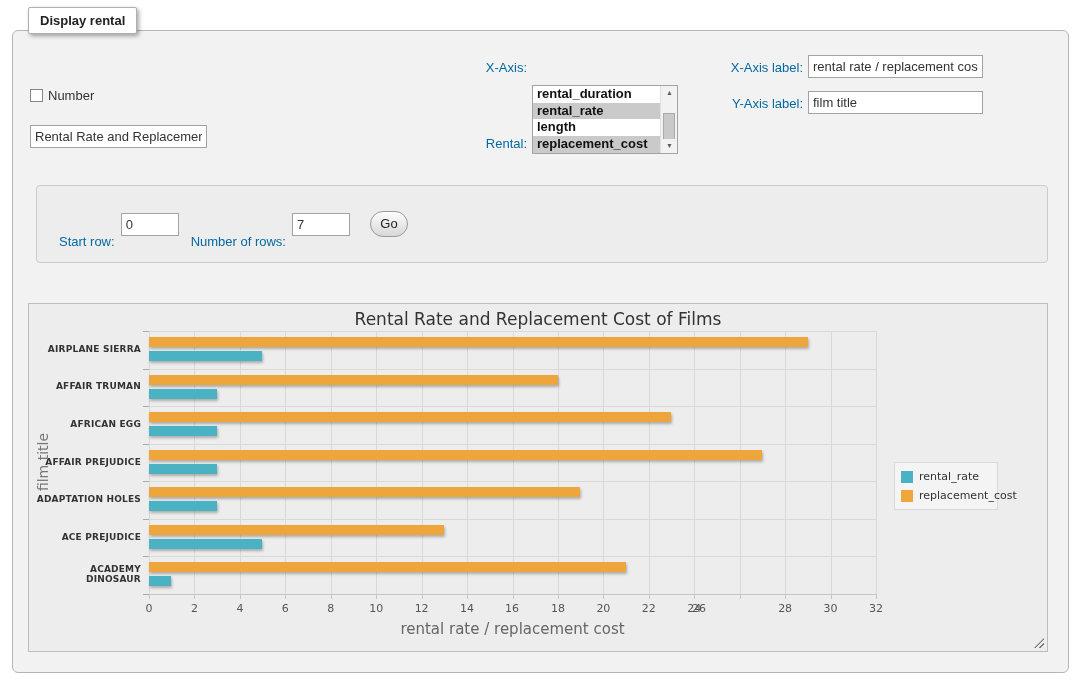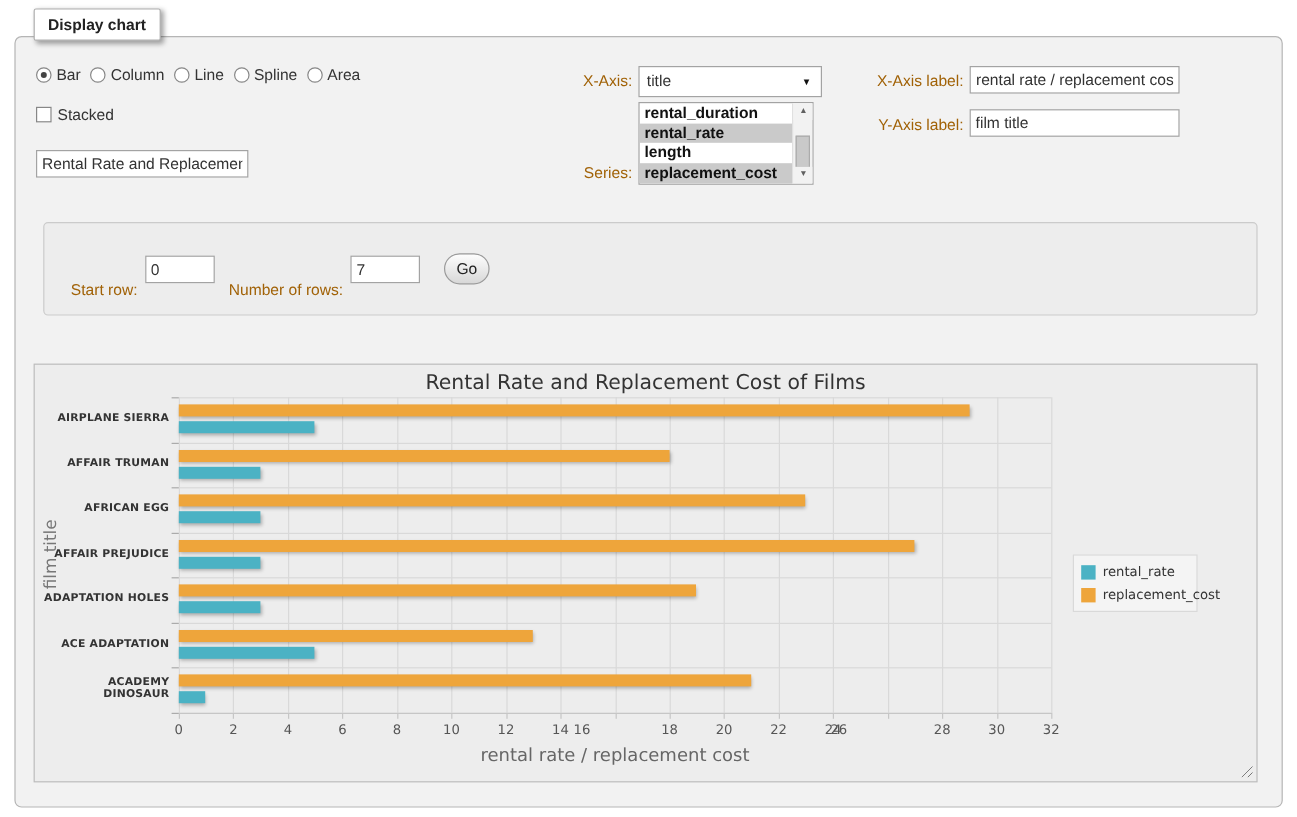--- a/index.html
+++ b/index.html
@@ -6,21 +6,21 @@
   body { background: #fff; font-family: "Liberation Sans", sans-serif; }
   .page { position: relative; width: 1081px; height: 681px; background: #fff; overflow: hidden; color:#333; }
 
   
   .panel { position: absolute; left: 12px; top: 30px; width: 1057px; height: 643px;
            border: 1px solid #b5b5b5; border-radius: 6px; background: #f2f2f2; }
   .panel-legend { position: absolute; left: 28px; top: 7px; height: 27px; line-height: 25px;
                   padding: 0 11px; background: #fff; border: 1px solid #b0b0b0; border-radius: 2px;
                   box-shadow: 2px 2px 4px rgba(0,0,0,.35); font-size: 13px; font-weight: bold; color:#222; z-index: 3; }
 
-  .ctl-label { font-size: 13px; color: #a16207; }
+  .ctl-label { font-size: 13px; color: #0369a1; }
 
   
   .type-row { position: absolute; left: 30px; top: 55px; display: flex; align-items: center; gap: 8px; }
   .opt-radio { display: flex; align-items: center; cursor: default; }
   .radio { width: 13px; height: 13px; border: 1px solid #878787; border-radius: 50%; background: #fff;
            position: relative; margin-right: 4px; flex: none; }
   .radio.on::after { content: ""; position: absolute; left: 3px; top: 3px; right: 3px; bottom: 3px;
                      background: #444; border-radius: 50%; }
   .opt-label { font-size: 13px; }
   .stacked-row { position: absolute; left: 30px; top: 88px; display: flex; align-items: center; }
@@ -90,59 +90,33 @@
   .lg-text { font-size: 11px; color: #333; white-space: nowrap; }
   .grip { position: absolute; right: 3px; bottom: 3px; width: 10px; height: 10px;
           background: repeating-linear-gradient(135deg, #777 0 1px, transparent 1px 3.5px);
           clip-path: polygon(100% 0, 100% 100%, 0 100%); }
 </style>
 </head>
 <body>
 
 <div class="page">
   <div class="panel"></div>
-  <div class="panel-legend">Display chart</div>
-
-  <div class="type-row">
-      <div class="opt-radio">
-        <div class="radio on"></div>
-        <div class="opt-label">Bar</div>
-      </div>
-      <div class="opt-radio">
-        <div class="radio"></div>
-        <div class="opt-label">Column</div>
-      </div>
-      <div class="opt-radio">
-        <div class="radio"></div>
-        <div class="opt-label">Line</div>
-      </div>
-      <div class="opt-radio">
-        <div class="radio"></div>
-        <div class="opt-label">Spline</div>
-      </div>
-      <div class="opt-radio">
-        <div class="radio"></div>
-        <div class="opt-label">Area</div>
-      </div>
-    </div>
+  <div class="panel-legend">Display rental</div>
+
 
   <div class="stacked-row">
     <span class="checkbox"></span>
-    <span class="opt-label">Stacked</span>
+    <span class="opt-label">Number</span>
   </div>
 
   <input class="txt title-input" value="Rental Rate and Replacement Cost of Films" style="">
 
   <div class="ctl-label xaxis-label">X-Axis:</div>
-  <div class="select">
-    <span>title</span>
-    <span class="arrow">▼</span>
-  </div>
-
-  <div class="ctl-label series-label">Series:</div>
+
+  <div class="ctl-label series-label">Rental:</div>
   <div class="listbox">
     <div class="lb-opts">
         <div class="lb-opt">rental_duration</div>
         <div class="lb-opt sel">rental_rate</div>
         <div class="lb-opt">length</div>
         <div class="lb-opt sel">replacement_cost</div>
       </div>
     <div class="sb">
       <div class="sb-btn sb-up">▲</div>
       <div class="sb-thumb"></div>
@@ -218,21 +192,21 @@
           <div class="lg-swatch" style="background: rgb(238, 165, 59);"></div>
           <div class="lg-text">replacement_cost</div>
         </div>
       </div>
     <div class="grip"></div>
   <div class="cat-label" style="top: 39.7857px;">AIRPLANE SIERRA</div>
       <div class="cat-label" style="top: 77.3571px;">AFFAIR TRUMAN</div>
       <div class="cat-label" style="top: 114.929px;">AFRICAN EGG</div>
       <div class="cat-label" style="top: 152.5px;">AFFAIR PREJUDICE</div>
       <div class="cat-label" style="top: 190.071px;">ADAPTATION HOLES</div>
-      <div class="cat-label" style="top: 227.643px;">ACE ADAPTATION</div>
+      <div class="cat-label" style="top: 227.643px;">ACE PREJUDICE</div>
       <div class="cat-label" style="top: 260px;">ACADEMY DINOSAUR</div>
       <div class="ytick" style="top: 27px;"></div>
       <div class="ytick" style="top: 64.5714px;"></div>
       <div class="ytick" style="top: 102.143px;"></div>
       <div class="ytick" style="top: 139.714px;"></div>
       <div class="ytick" style="top: 177.286px;"></div>
       <div class="ytick" style="top: 214.857px;"></div>
       <div class="ytick" style="top: 252.429px;"></div>
       <div class="ytick" style="top: 290px;"></div>
       <div class="xtick" style="left: 120px;"></div>
@@ -245,21 +219,21 @@
       <div class="xtick-label" style="left: 241.312px;">6</div>
       <div class="xtick" style="left: 301.75px;"></div>
       <div class="xtick-label" style="left: 286.75px;">8</div>
       <div class="xtick" style="left: 347.188px;"></div>
       <div class="xtick-label" style="left: 332.188px;">10</div>
       <div class="xtick" style="left: 392.625px;"></div>
       <div class="xtick-label" style="left: 377.625px;">12</div>
       <div class="xtick" style="left: 438.062px;"></div>
       <div class="xtick-label" style="left: 423.062px;">14</div>
       <div class="xtick" style="left: 483.5px;"></div>
-      <div class="xtick-label" style="left: 441px;">16</div>
+      <div class="xtick-label" style="left: 468px;">16</div>
       <div class="xtick" style="left: 528.938px;"></div>
       <div class="xtick-label" style="left: 513.938px;">18</div>
       <div class="xtick" style="left: 574.375px;"></div>
       <div class="xtick-label" style="left: 559.375px;">20</div>
       <div class="xtick" style="left: 619.812px;"></div>
       <div class="xtick-label" style="left: 604.812px;">22</div>
       <div class="xtick" style="left: 665.25px;"></div>
       <div class="xtick-label" style="left: 650.25px;">24</div>
       <div class="xtick" style="left: 710.688px;"></div>
       <div class="xtick-label" style="left: 655px;">26</div>

